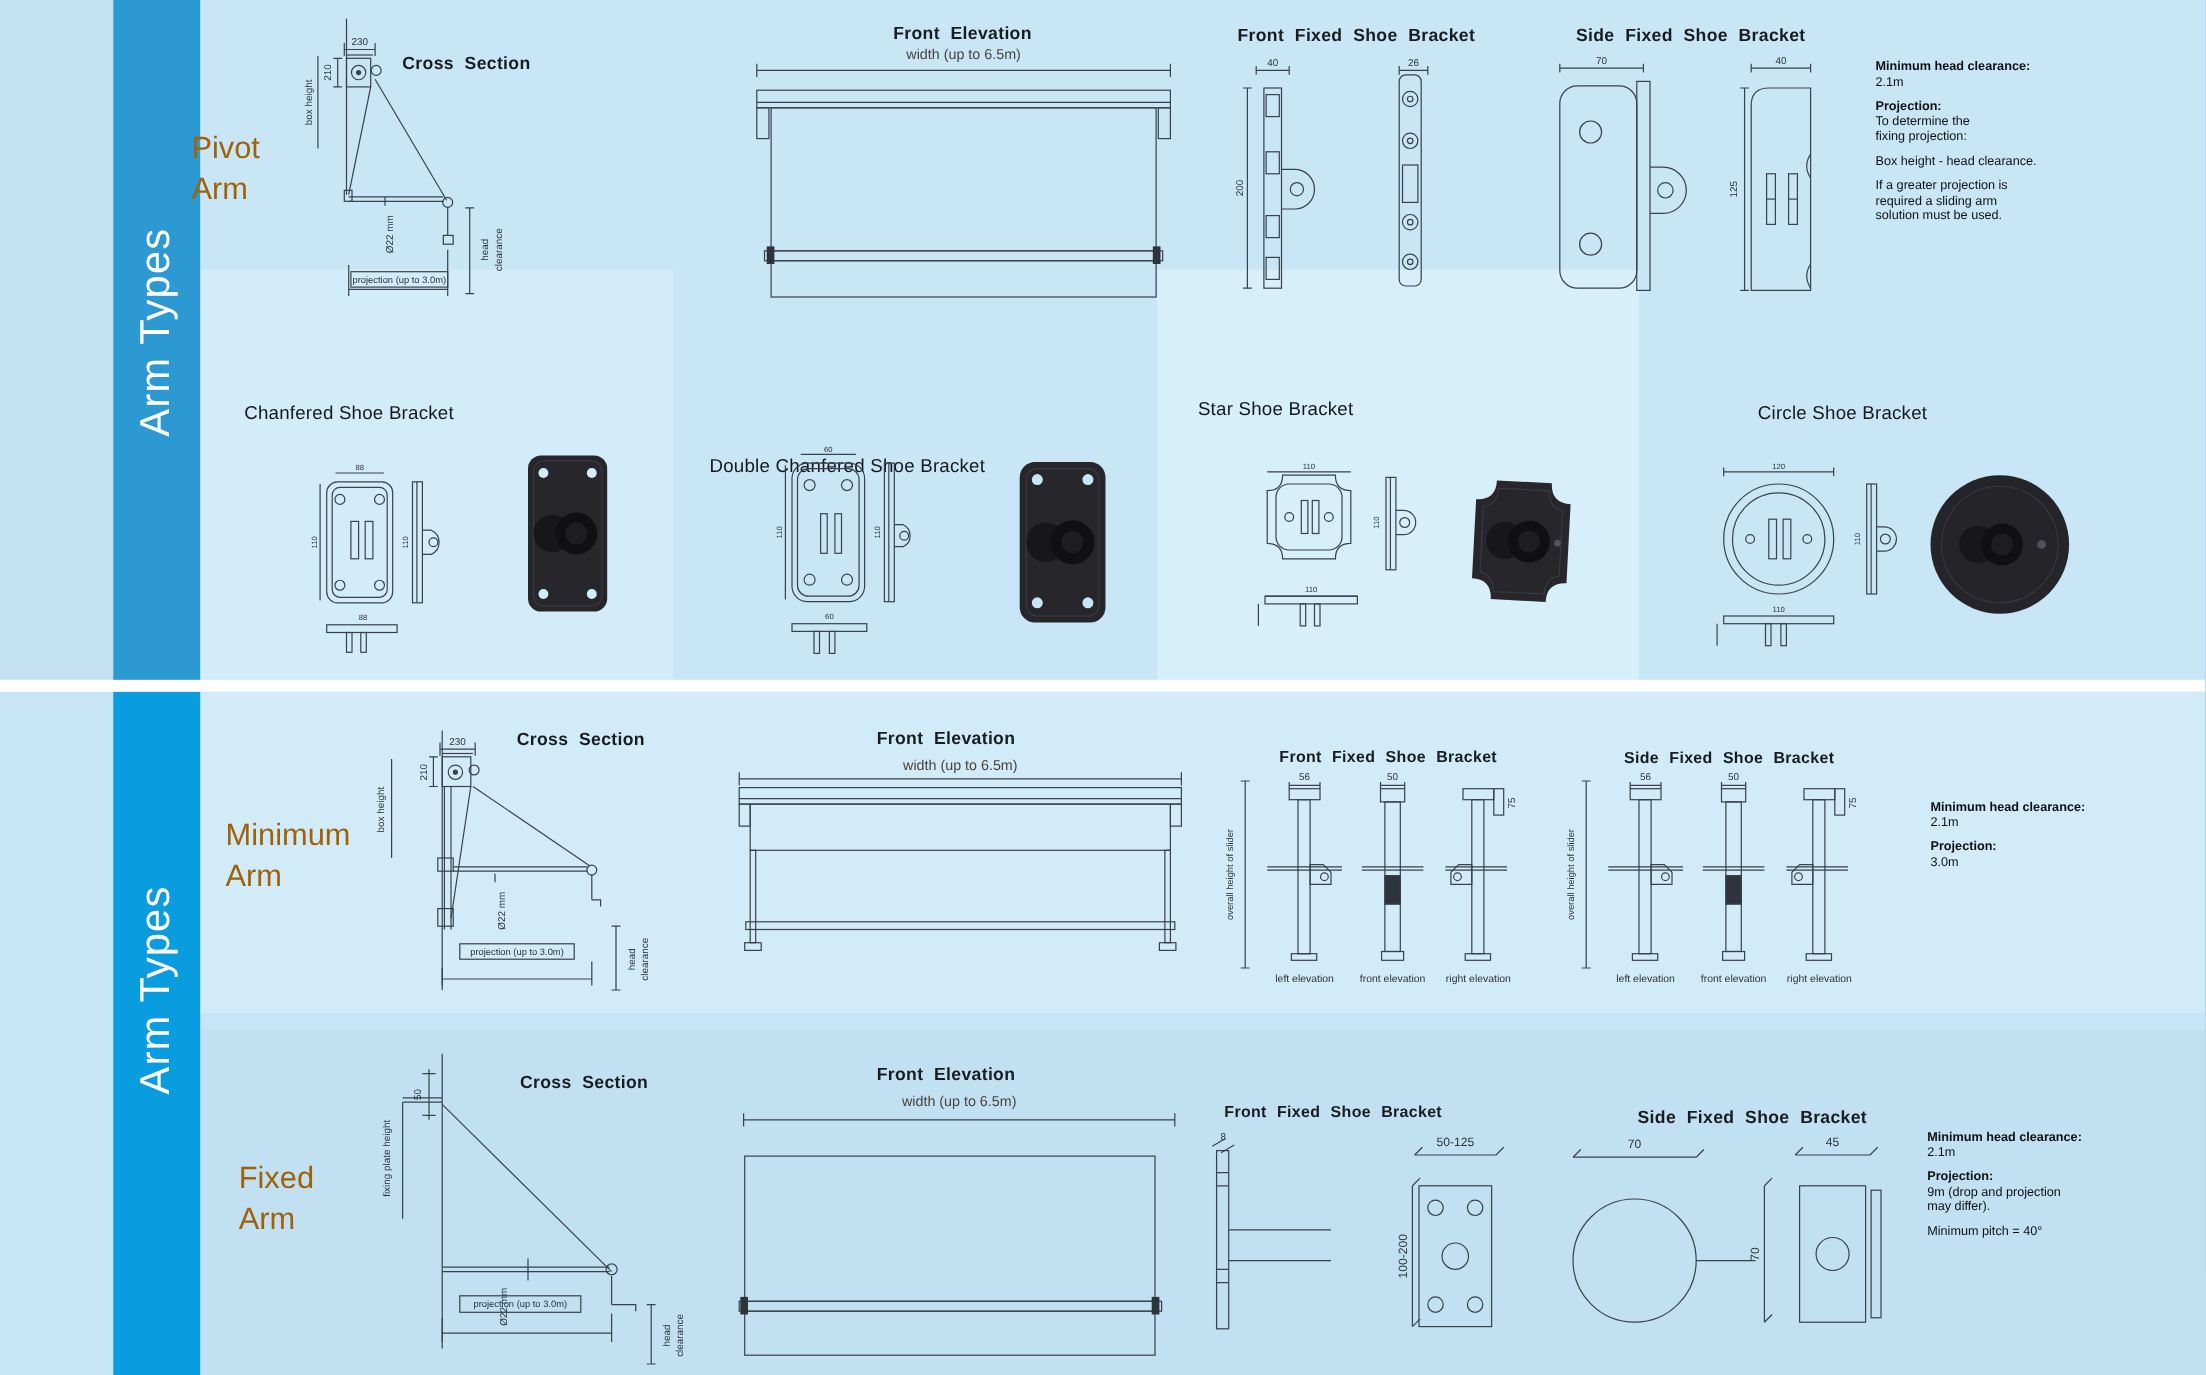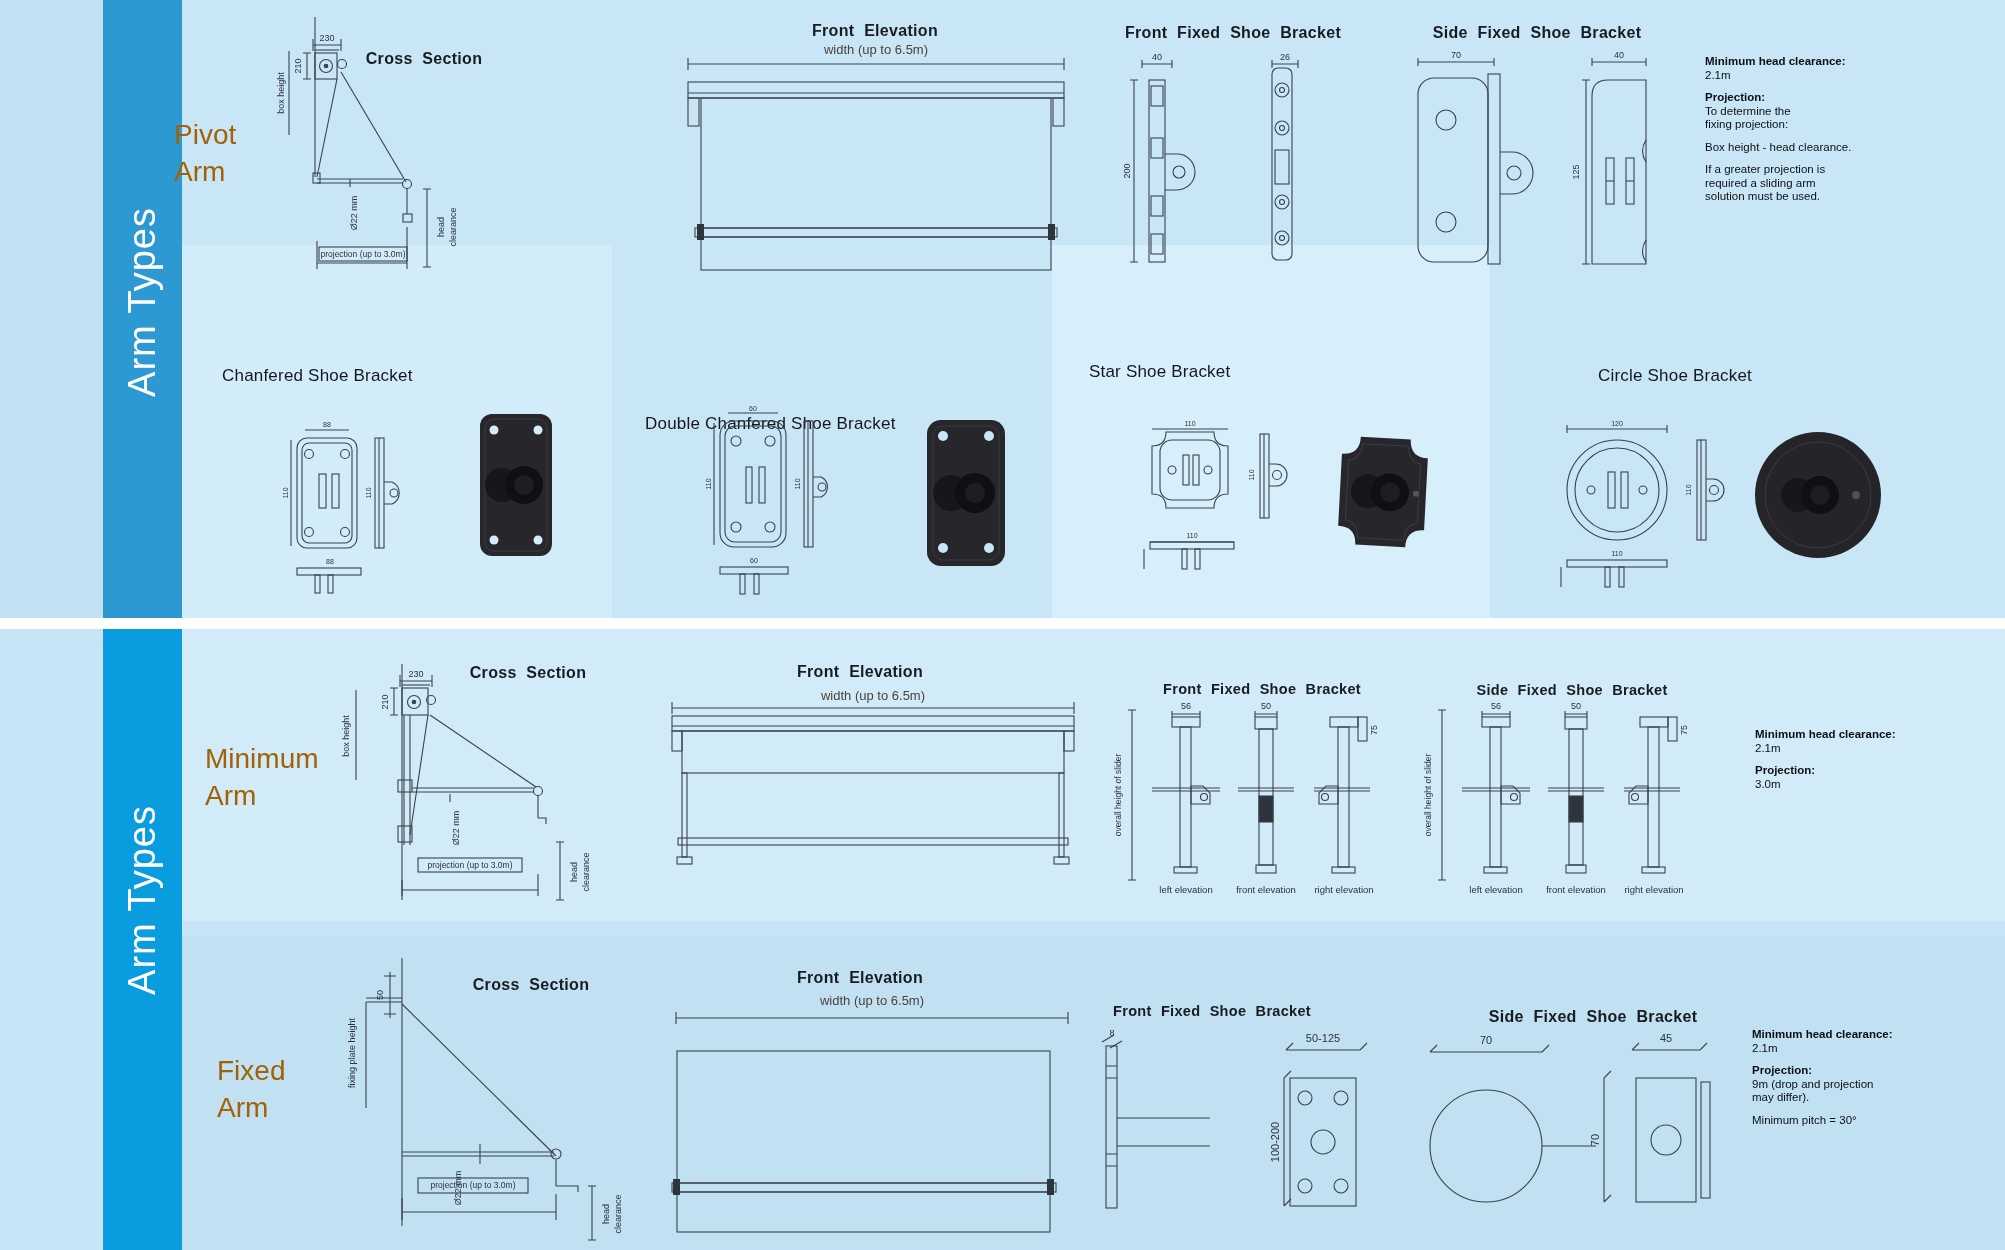--- a/index.html
+++ b/index.html
@@ -519,16 +519,16 @@
     <text class="d mid" x="258" y="14" style="font-size:11px">45</text>
     <text class="d mid" transform="rotate(-90 188,112)" x="188" y="115" style="font-size:11px">70</text>
   </svg>
 
   <div class="abs notes" style="left:1752px;top:1028px;width:195px;">
     <p class="nh">Minimum head clearance:</p>
     <p class="nb">2.1m</p>
     <p class="nh">Projection:</p>
     <p class="nb">9m (drop and projection
 may differ).</p>
-    <p class="nb">Minimum pitch = 30°</p>
+    <p class="nb">Minimum pitch = 40°</p>
   </div>
 
 </div>
 
 </body></html>

